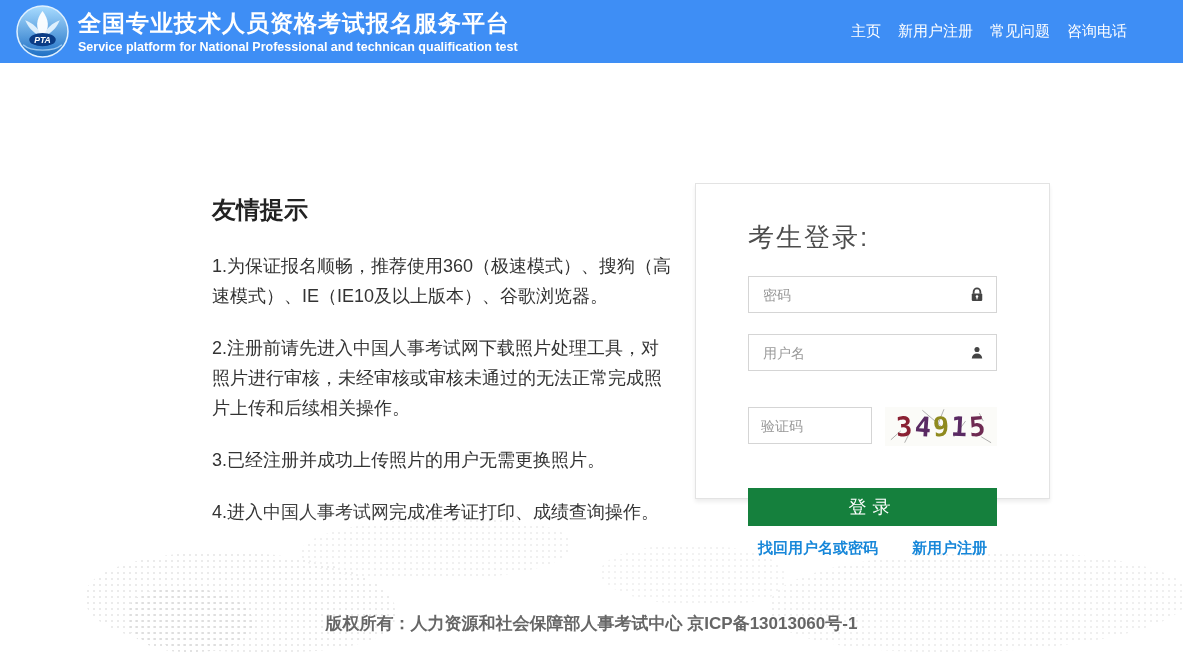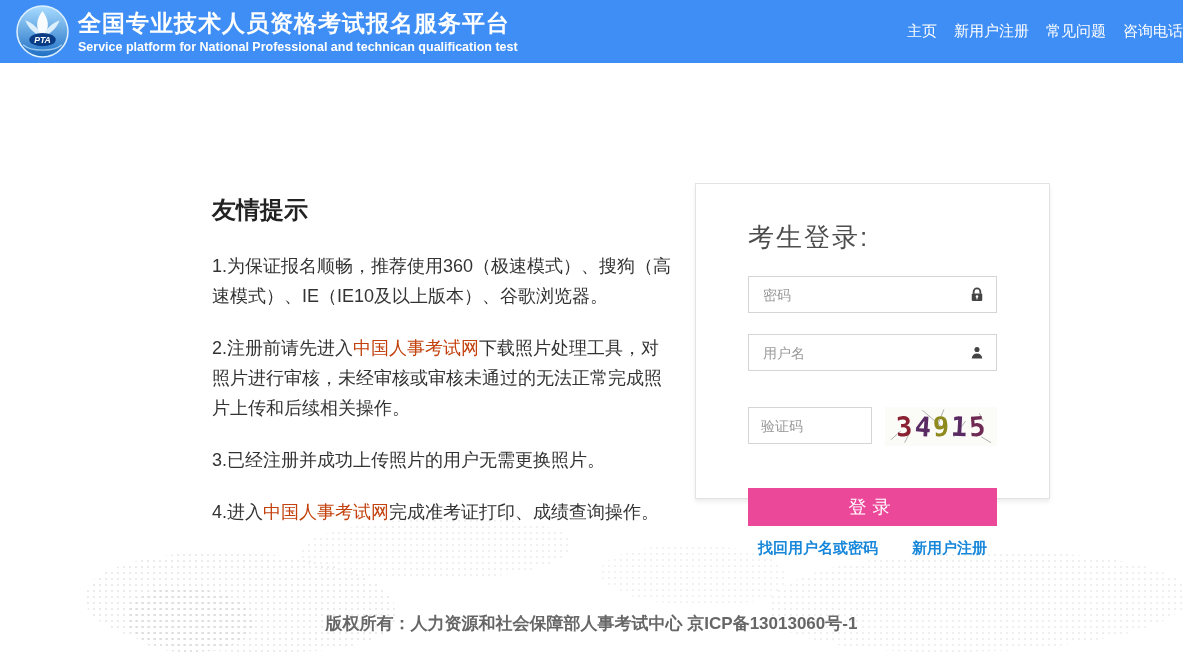--- a/index.html
+++ b/index.html
@@ -13,40 +13,40 @@
   
   .header {
     position: absolute; top: 0; left: 0; right: 0; height: 63px;
     background: #3E8EF5; display: flex; align-items: center; z-index: 2;
   }
   .brand { display: flex; align-items: center; padding-left: 16px; }
   .logo { width: 53px; height: 53px; flex: 0 0 auto; }
   .titles { margin-left: 9px; color: #fff; }
   .site-title { font-size: 23px; font-weight: bold; letter-spacing: 1px; line-height: 28px; }
   .site-subtitle { font-size: 12.5px; font-weight: bold; line-height: 16px; margin-top: 2px; }
-  .top-nav { margin-left: auto; display: flex; gap: 17px; }
+  .top-nav { margin-left: auto; padding-right: 56px; display: flex; gap: 17px; }
   .top-nav a { color: #fff; font-size: 15px; text-decoration: none; cursor: pointer; white-space: nowrap; }
 
   
   .dots {
     position: absolute; z-index: 0; opacity: .55; pointer-events: none;
     background-image: radial-gradient(#dcdcdc 1px, transparent 1.2px);
     background-size: 6px 6px;
   }
   .dots.d1 { left: 85px;  top: 552px; width: 310px; height: 100px; border-radius: 45% 60% 35% 55%; }
   .dots.d2 { left: 300px; top: 518px; width: 270px; height: 62px;  border-radius: 60% 40% 55% 45%; opacity:.4; }
   .dots.d3 { left: 600px; top: 545px; width: 185px; height: 60px;  border-radius: 50% 55% 40% 60%; opacity:.35; }
   .dots.d4 { left: 770px; top: 552px; width: 420px; height: 100px; border-radius: 55% 45% 60% 40%; opacity:.45; }
   .dots.d5 { left: 128px; top: 588px; width: 125px; height: 64px;  border-radius: 40% 60% 50% 50%; opacity:.8; }
 
   
   .tips { position: absolute; left: 212px; top: 194px; width: 463px; z-index: 1; }
   .tips h2 { font-size: 24px; font-weight: bold; color: #222; margin-bottom: 25px; }
   .tips p { font-size: 18px; color: #333; line-height: 30px; margin-bottom: 22px; }
-  .tips a.red-link { color: #c2410c; text-decoration: none; cursor: pointer; }
+  .tips a.red-link { color: #404040; text-decoration: none; cursor: pointer; }
 
   
   .login-panel {
     position: absolute; left: 695px; top: 183px; width: 355px; height: 316px;
     background: #fff; border: 1px solid #e3e3e3; z-index: 1;
     box-shadow: 0 3px 4px rgba(0,0,0,.07); padding: 36px 52px 0 52px;
   }
   .login-heading { font-size: 26px; color: #4d4d4d; font-weight: normal; letter-spacing: 2px; }
   .field { position: relative; margin-top: 21px; }
   .field input {
@@ -175,21 +175,21 @@
           <path d="M6 33 L16 24 M20 36 L24 28 M38 3 L58 20 M60 2 L52 22 M70 30 L82 14 M96 6 L100 14 M98 30 L108 36" stroke="#9a9a9a" stroke-width="1" fill="none" opacity="0.8"></path>
         </svg>
         <span class="digit" style="color: rgb(138, 33, 51); transform: rotate(-3deg);">3</span>
         <span class="digit" style="color: rgb(90, 42, 99); transform: rotate(4deg);">4</span>
         <span class="digit" style="color: rgb(143, 138, 30); transform: rotate(-2deg);">9</span>
         <span class="digit" style="color: rgb(90, 42, 99); transform: rotate(3deg);">1</span>
         <span class="digit" style="color: rgb(110, 42, 82); transform: rotate(-4deg);">5</span>
       </div>
     </div>
 
-    <button class="login-button" style="background: #ec4899; font-family: Liberation Mono, monospace;">登录</button>
+    <button class="login-button" style="background: #15803d; font-family: Liberation Mono, monospace;">登录</button>
 
     <div class="login-links">
       <a style="color: rgb(23, 135, 217);">找回用户名或密码</a>
       <a style="color: rgb(23, 135, 217);">新用户注册</a>
     </div>
   </aside>
 
   <footer class="footer">
     <span>版权所有：人力资源和社会保障部人事考试中心 京ICP备13013060号-1</span>
   </footer>

